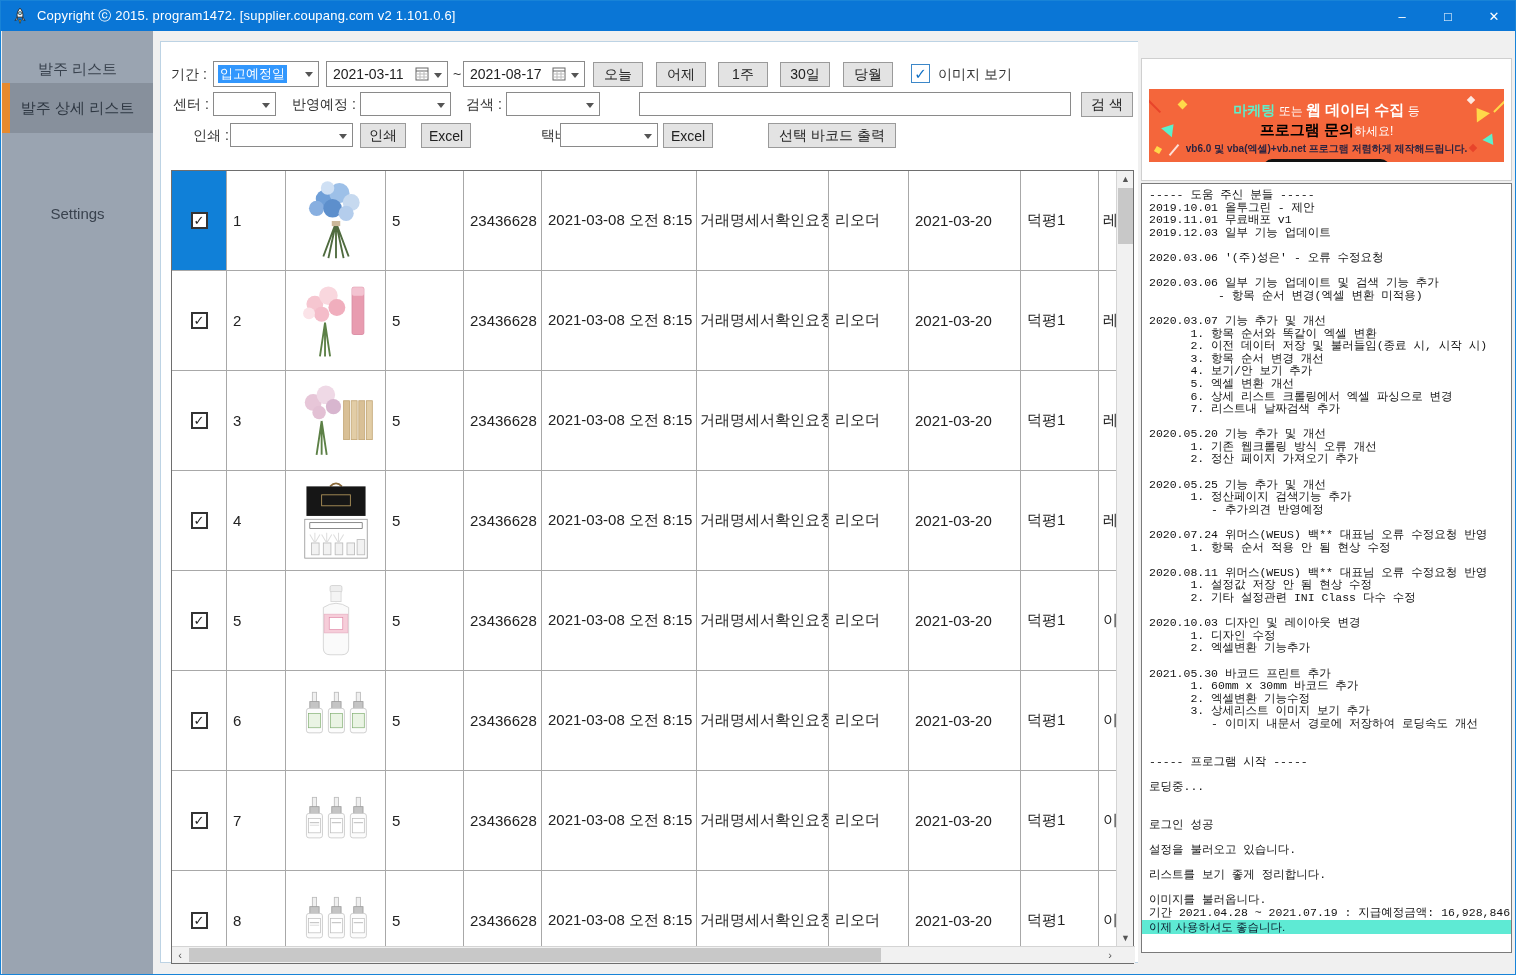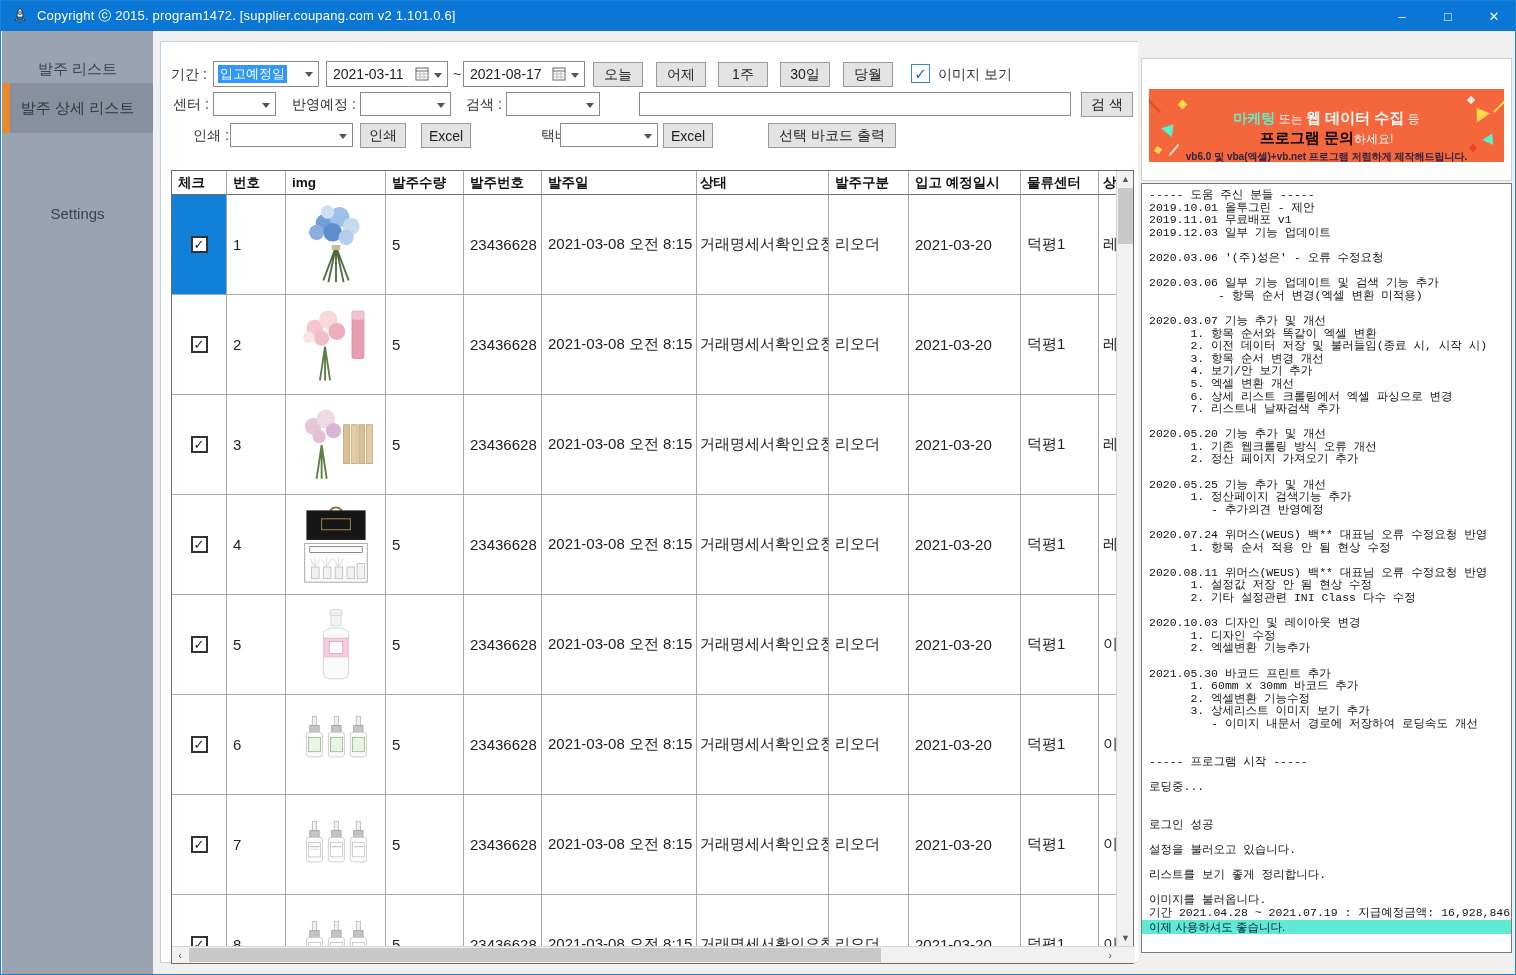--- a/index.html
+++ b/index.html
@@ -75,21 +75,21 @@
   .hscroll .arr { position:absolute; top:0; width:16px; height:16px; color:#555; font-size:11px;
     display:flex; align-items:center; justify-content:center; }
   .hscroll .thumb { position:absolute; left:17px; top:1px; width:692px; height:14px; background:#c8c8c8; }
 
   
   .right-panel { position:absolute; left:1137px; top:30px; width:378px; height:932px; background:#f0f0f0; }
   .ad-panel { position:absolute; left:3px; top:27px; width:371px; height:123px; background:#fff;
     border:1px solid #cfcfcf; }
   .banner { position:absolute; left:7px; top:30px; width:355px; height:73px; background:#f4663b;
     overflow:hidden; text-align:center; color:#fff; }
-  .banner .l1 { margin-top:20px; font-size:12px; }
+  .banner .l1 { margin-top:12px; font-size:12px; }
   .banner .l1 .mint { color:#5cf0cb; font-weight:bold; font-size:14px; }
   .banner .l1 .big { font-weight:bold; font-size:15px; }
   .banner .l2 { font-size:12px; margin-top:1px; }
   .banner .l2 .mint { color:#000000; font-weight:bold; font-size:15px; }
   .banner .l3 { font-size:10px; color:#2b2340; font-weight:bold; margin-top:2px; }
   .banner .pill { display:inline-block; margin-top:3px; background:#121212; border-radius:10px;
     padding:2px 12px; font-size:11px; font-weight:bold; color:#fff; }
   .banner .pill .yel { color:#ffd94a; } .banner .pill .mint { color:#5cf0cb; }
   .cf { position:absolute; }
 
@@ -203,33 +203,20 @@
     <span class="lbl" style="left:352px; top:80px;margin-left:28px;">택배 :</span>
     <div class="combo" style="left:399px; top:81px; width:98px;">
       <span></span>
       <span class="chev"></span>
     </div>
     <div class="btn" style="left:502px; top:81px; width:50px; height:25px;">Excel</div>
     <div class="btn" style="left:607px; top:81px; width:128px; height:25px;">선택 바코드 출력</div>
 
     <div class="table-wrap">
       <div class="grid">
-        <div class="header-row">
-          <div class="cell c0">체크</div>
-          <div class="cell c1">번호</div>
-          <div class="cell c2" style="justify-content:flex-start;">img</div>
-          <div class="cell c3">발주수량</div>
-          <div class="cell c4">발주번호</div>
-          <div class="cell c5">발주일</div>
-          <div class="cell c6">상태</div>
-          <div class="cell c7">발주구분</div>
-          <div class="cell c8">입고 예정일시</div>
-          <div class="cell c9">물류센터</div>
-          <div class="cell c10">상</div>
-        </div>
         <div>
             <div class="trow">
     <div class="cell c0 cell-check selected">
       <span class="row-chk">
                   <span>✓</span>
                 </span>
     </div>
     <div class="cell c1">1</div>
     <div class="cell c2 cell-img">
                 <svg viewBox="0 0 90 96" width="76" height="92">

